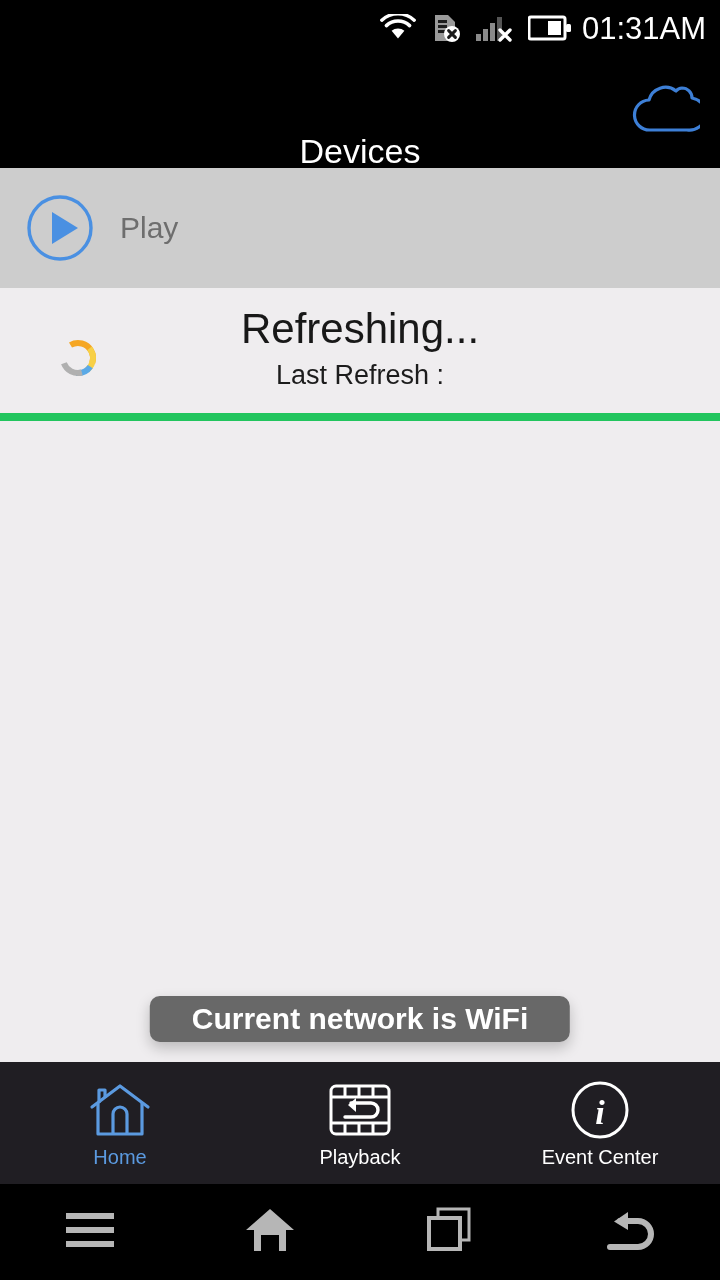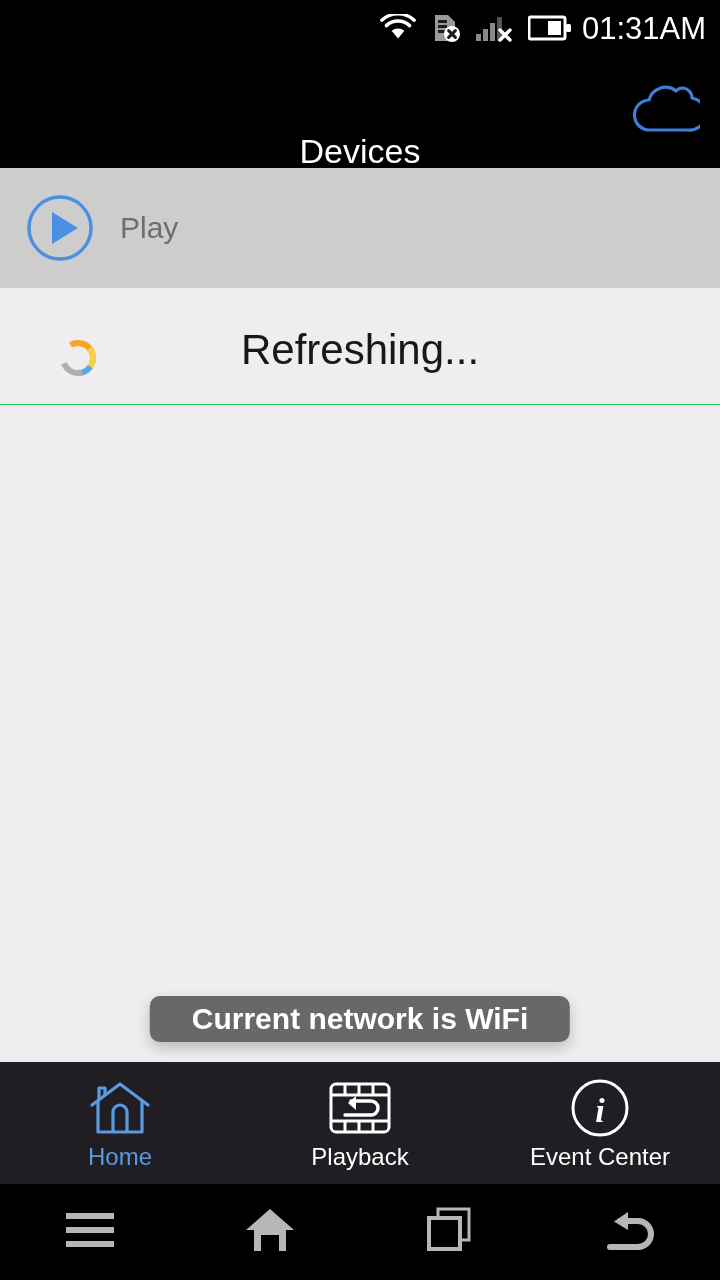--- a/index.html
+++ b/index.html
@@ -99,22 +99,22 @@
   .tb-label {
     color: #6e6e6e;
     font-size: 30px;
     line-height: 1;
   }
 
   
   .refresh {
     position: relative;
     background: #efedef;
-    border-bottom: 1px solid #22c55e;
-    padding: 40px 0 22px 0;
+    border-bottom: 8px solid #22c55e;
+    padding: 19px 0 22px 0;
     flex: 0 0 auto;
     text-align: center;
   }
   .refresh-title {
     color: #181818;
     font-size: 42px;
     line-height: 1.05;
     margin-bottom: 10px;
   }
   .refresh-sub {
@@ -172,21 +172,21 @@
     justify-content: center;
     gap: 6px;
   }
   .tab-icon {
     height: 62px;
     display: flex;
     align-items: center;
     justify-content: center;
   }
   .tab-label {
-    font-size: 24px;
+    font-size: 20px;
     line-height: 1;
     color: #ffffff;
   }
   .tab.active .tab-label { color: #5b9ae0; }
 
   
   .sysnav {
     height: 96px;
     background: #000000;
     display: flex;
@@ -275,20 +275,21 @@
   <div class="refresh">
     <span class="spinner">
       <svg width="44" height="44" viewBox="0 0 44 44">
         <circle cx="22" cy="22" r="15" fill="none" stroke="#f5a623" stroke-width="6" stroke-dasharray="36 58" stroke-dashoffset="0" transform="rotate(-120 22 22)"></circle>
         <circle cx="22" cy="22" r="15" fill="none" stroke="#f7d046" stroke-width="6" stroke-dasharray="24 70" stroke-dashoffset="0" transform="rotate(-40 22 22)"></circle>
         <circle cx="22" cy="22" r="15" fill="none" stroke="#5aa9e6" stroke-width="6" stroke-dasharray="16 78" stroke-dashoffset="0" transform="rotate(35 22 22)"></circle>
         <circle cx="22" cy="22" r="15" fill="none" stroke="#b0b0b0" stroke-width="6" stroke-dasharray="22 72" stroke-dashoffset="0" transform="rotate(75 22 22)"></circle>
       </svg>
     </span>
     <div class="refresh-title">Refreshing...</div>
+    <div class="refresh-sub">Last Refresh :</div>
   </div>
 
   <div class="devicelist">
     <div class="toast">
       <span class="toast-text">Current network is WiFi</span>
     </div>
   </div>
 
   <div class="tabbar">
 

